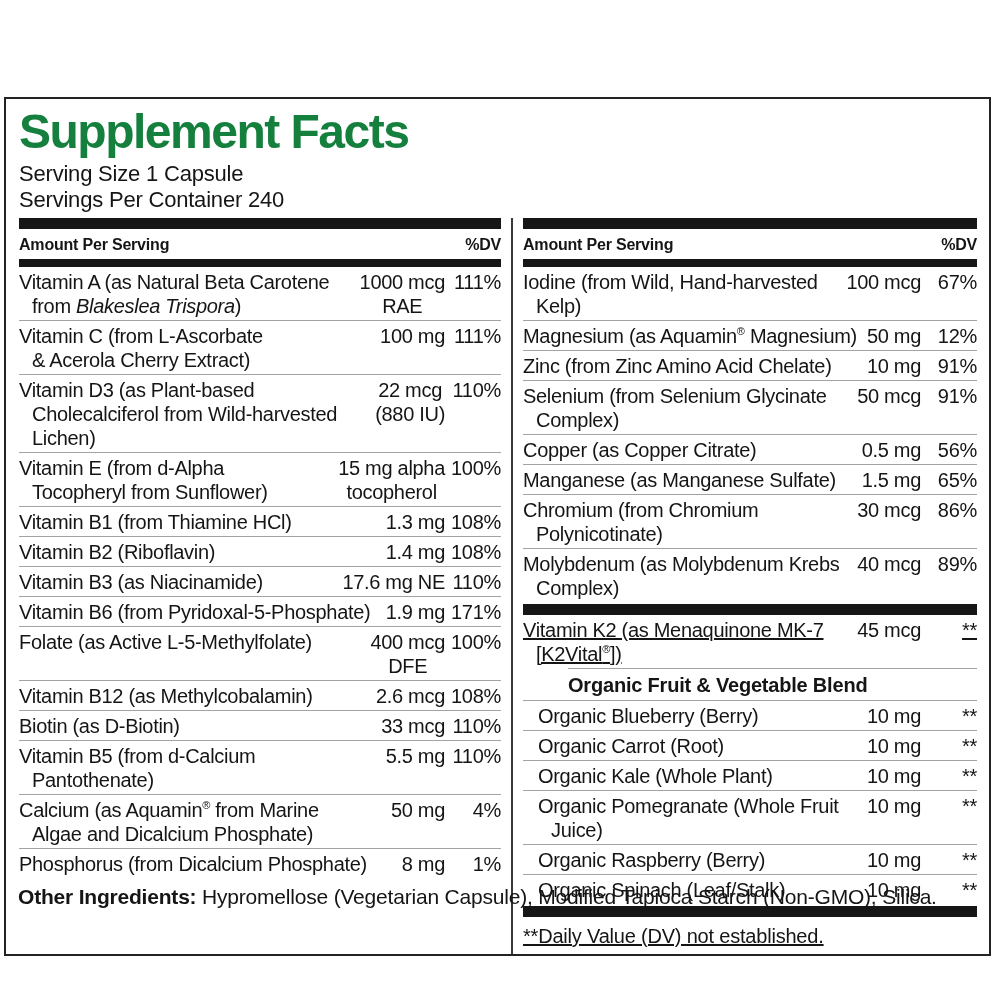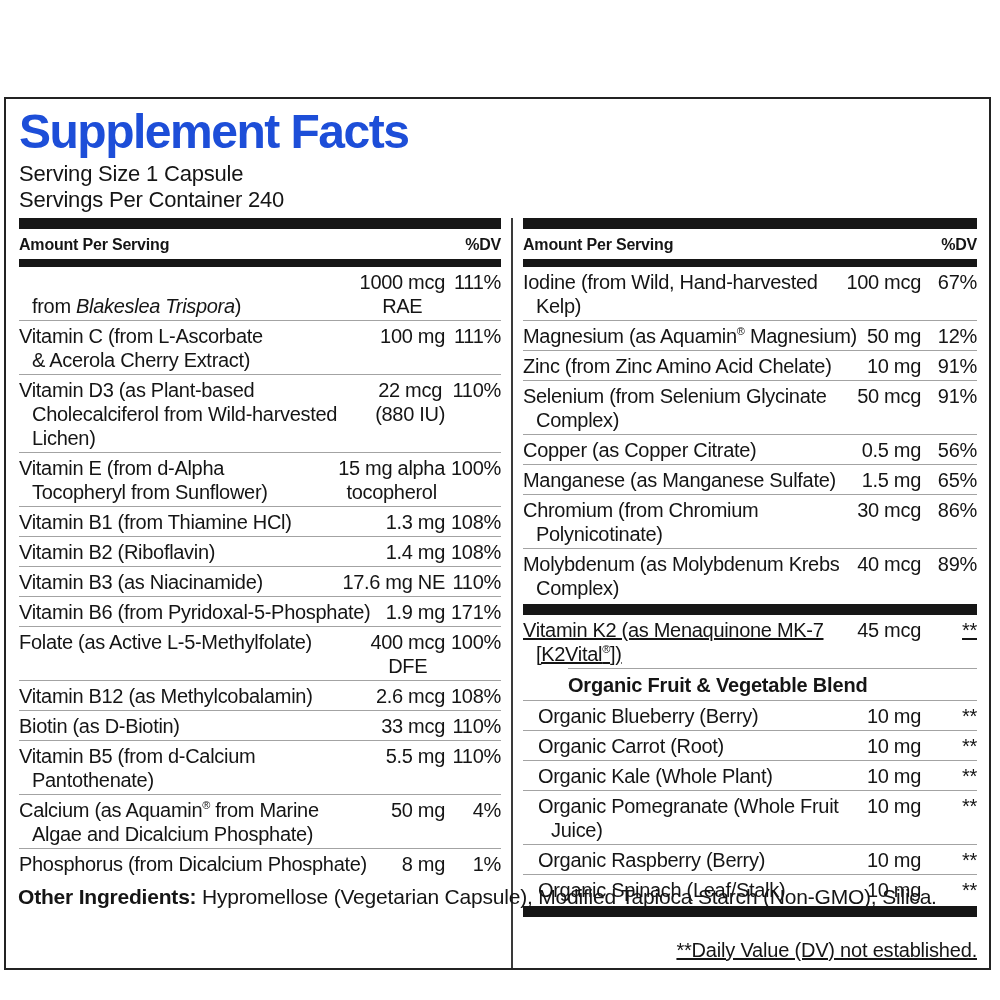--- a/index.html
+++ b/index.html
@@ -9,21 +9,21 @@
     -webkit-font-smoothing:antialiased;
   }
   .page{position:relative;width:1000px;height:1000px;overflow:hidden;background:#ffffff;}
   .box{
     position:absolute;left:4px;top:97px;width:958px;
     border:2px solid #232323;background:#ffffff;
     padding:6px 12px 0 13px;
   }
   .title{
     font-size:48px;font-weight:bold;letter-spacing:-1.5px;line-height:1.04;
-    margin:2px 0 4px 0;color:#1d4ed8;
+    margin:2px 0 4px 0;color:#15803d;
   }
   .serving-line{font-size:22px;line-height:26px;letter-spacing:-0.2px;}
   .cols{display:flex;margin-top:5px;align-items:stretch;}
   .col{min-width:0;}
   .col-left{width:482px;flex:none;}
   .col-right{flex:1;border-left:2px solid #3a3a3a;margin-left:10px;padding-left:10px;}
   .bar-top{height:11px;background:#161616;}
   .hdr{
     display:flex;justify-content:space-between;align-items:baseline;
     font-weight:bold;font-size:16px;line-height:23px;letter-spacing:-0.2px;
@@ -36,21 +36,21 @@
   .bar2{height:11px;background:#161616;margin-top:2px;}
   .bar2 + .row{border-top:none;text-decoration:underline;}
   .nm{flex:1;min-width:0;padding-left:13px;text-indent:-13px;}
   .indent .nm{padding-left:28px;text-indent:-13px;}
   .amt{flex:none;padding-left:6px;text-align:right;}
   .amt-block{display:inline-block;text-align:center;}
   .amt-block div{white-space:nowrap;}
   .dv{flex:none;width:52px;text-align:right;padding-left:4px;white-space:nowrap;}
   .section{padding:4px 0 3px 0;margin-left:45px;}
   .section .nm{font-weight:bold;padding-left:0;text-indent:0;letter-spacing:-0.2px;}
-  .row.footnote{display:block;padding:21px 0 5px 0;letter-spacing:-0.2px;text-align:right;}
+  .row.footnote{display:block;padding:7px 0 5px 0;letter-spacing:-0.2px;}
   sup{font-size:11px;vertical-align:super;line-height:0;}
   i{font-style:italic;}
   .other{
     position:absolute;left:18px;top:884px;width:960px;
     font-size:21px;line-height:25px;letter-spacing:-0.2px;
   }
   .other b{font-weight:bold;}
 </style>
 </head>
 <body>
@@ -66,21 +66,21 @@
 
       <div class="col col-left">
         <div class="bar-top"></div>
         <div class="hdr">
           <span>Amount Per Serving</span>
           <span>%DV</span>
         </div>
         <div class="bar-mid"></div>
         <div class="rows">
             <div class="row">
-              <div class="nm"><br><span>from </span><i>Blakeslea Trispora</i><span>)</span></div>
+              <div class="nm"><span>Vitamin A (as Natural Beta Carotene</span><br><span>from </span><i>Blakeslea Trispora</i><span>)</span></div>
               <div class="amt"><span class="amt-block"><div>1000 mcg</div><div>RAE</div></span></div>
               <div class="dv">111%</div>
             </div>
             <div class="row">
               <div class="nm"><span>Vitamin C (from L-Ascorbate</span><br><span>&amp; Acerola Cherry Extract)</span></div>
               <div class="amt"><span class="amt-block"><div>100 mg</div></span></div>
               <div class="dv">111%</div>
             </div>
             <div class="row">
               <div class="nm"><span>Vitamin D3 (as Plant-based</span><br><span>Cholecalciferol from Wild-harvested</span><br><span>Lichen)</span></div>

